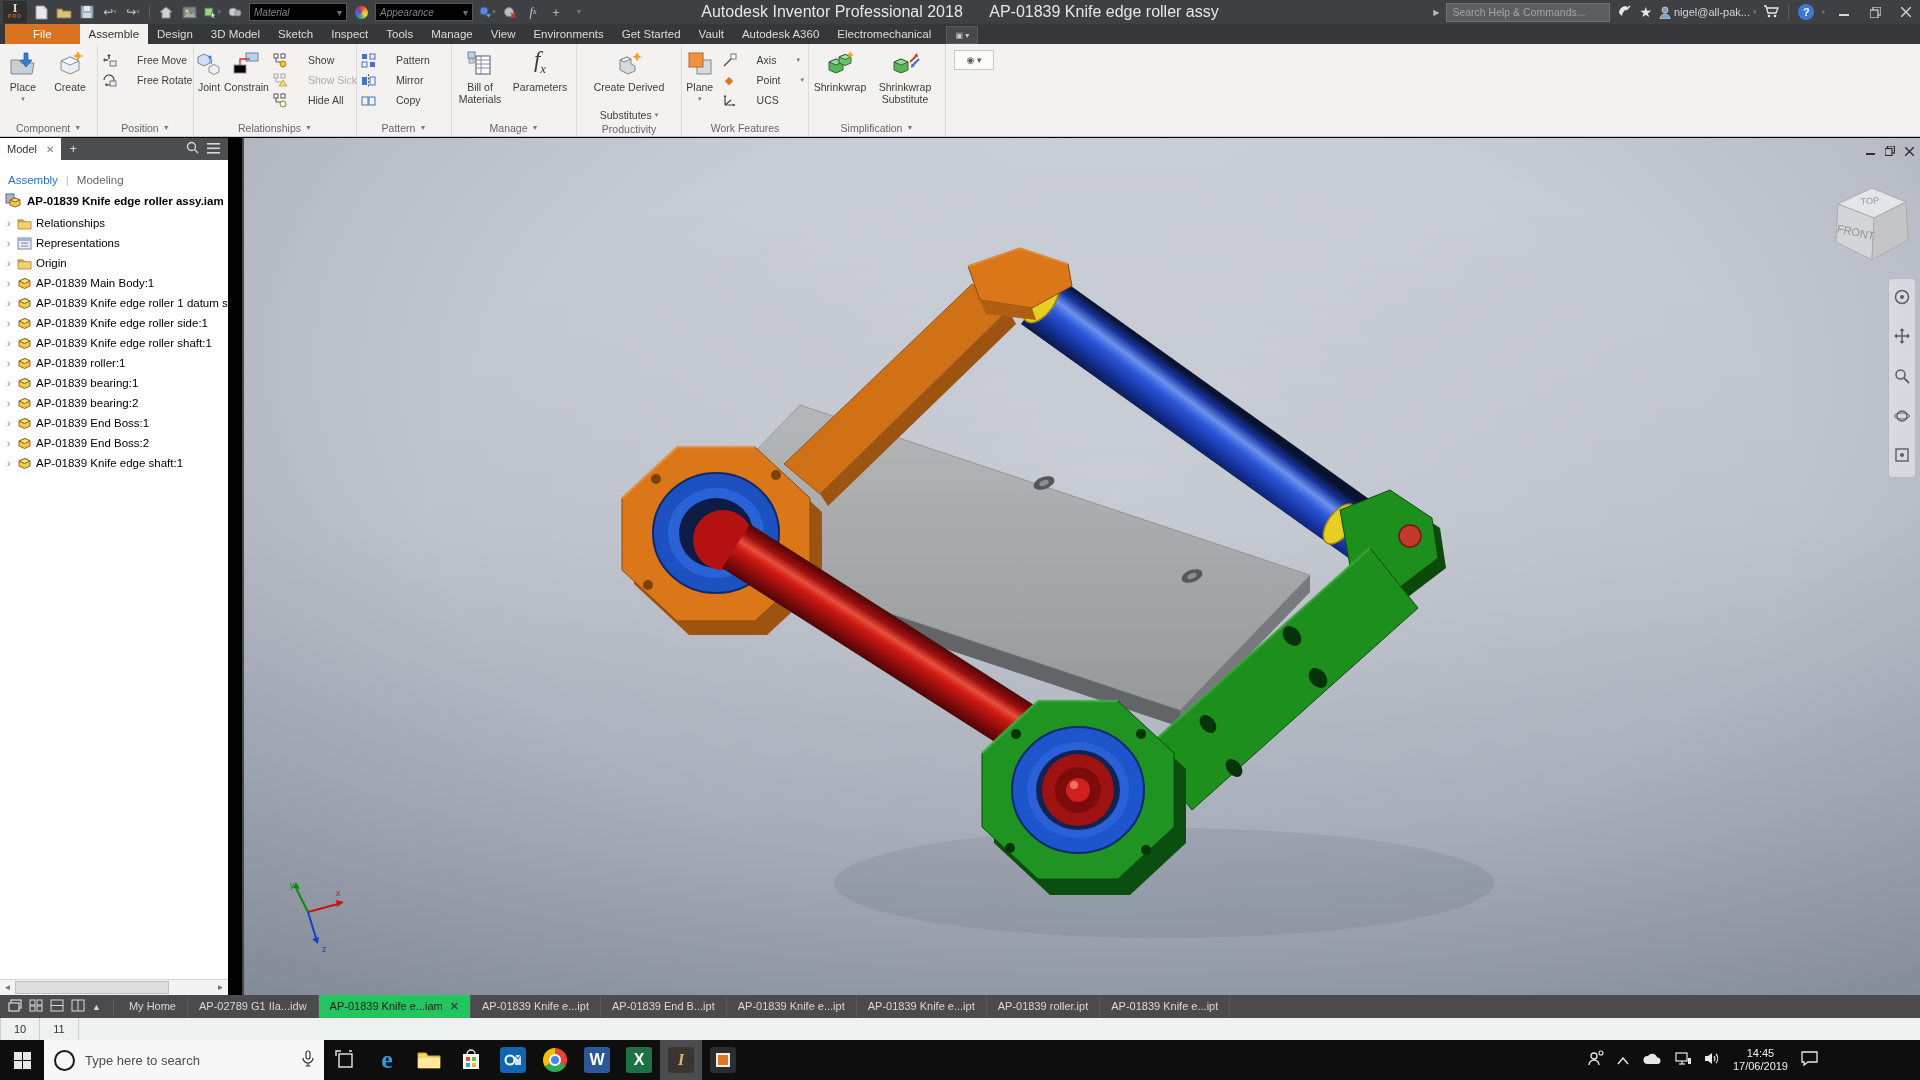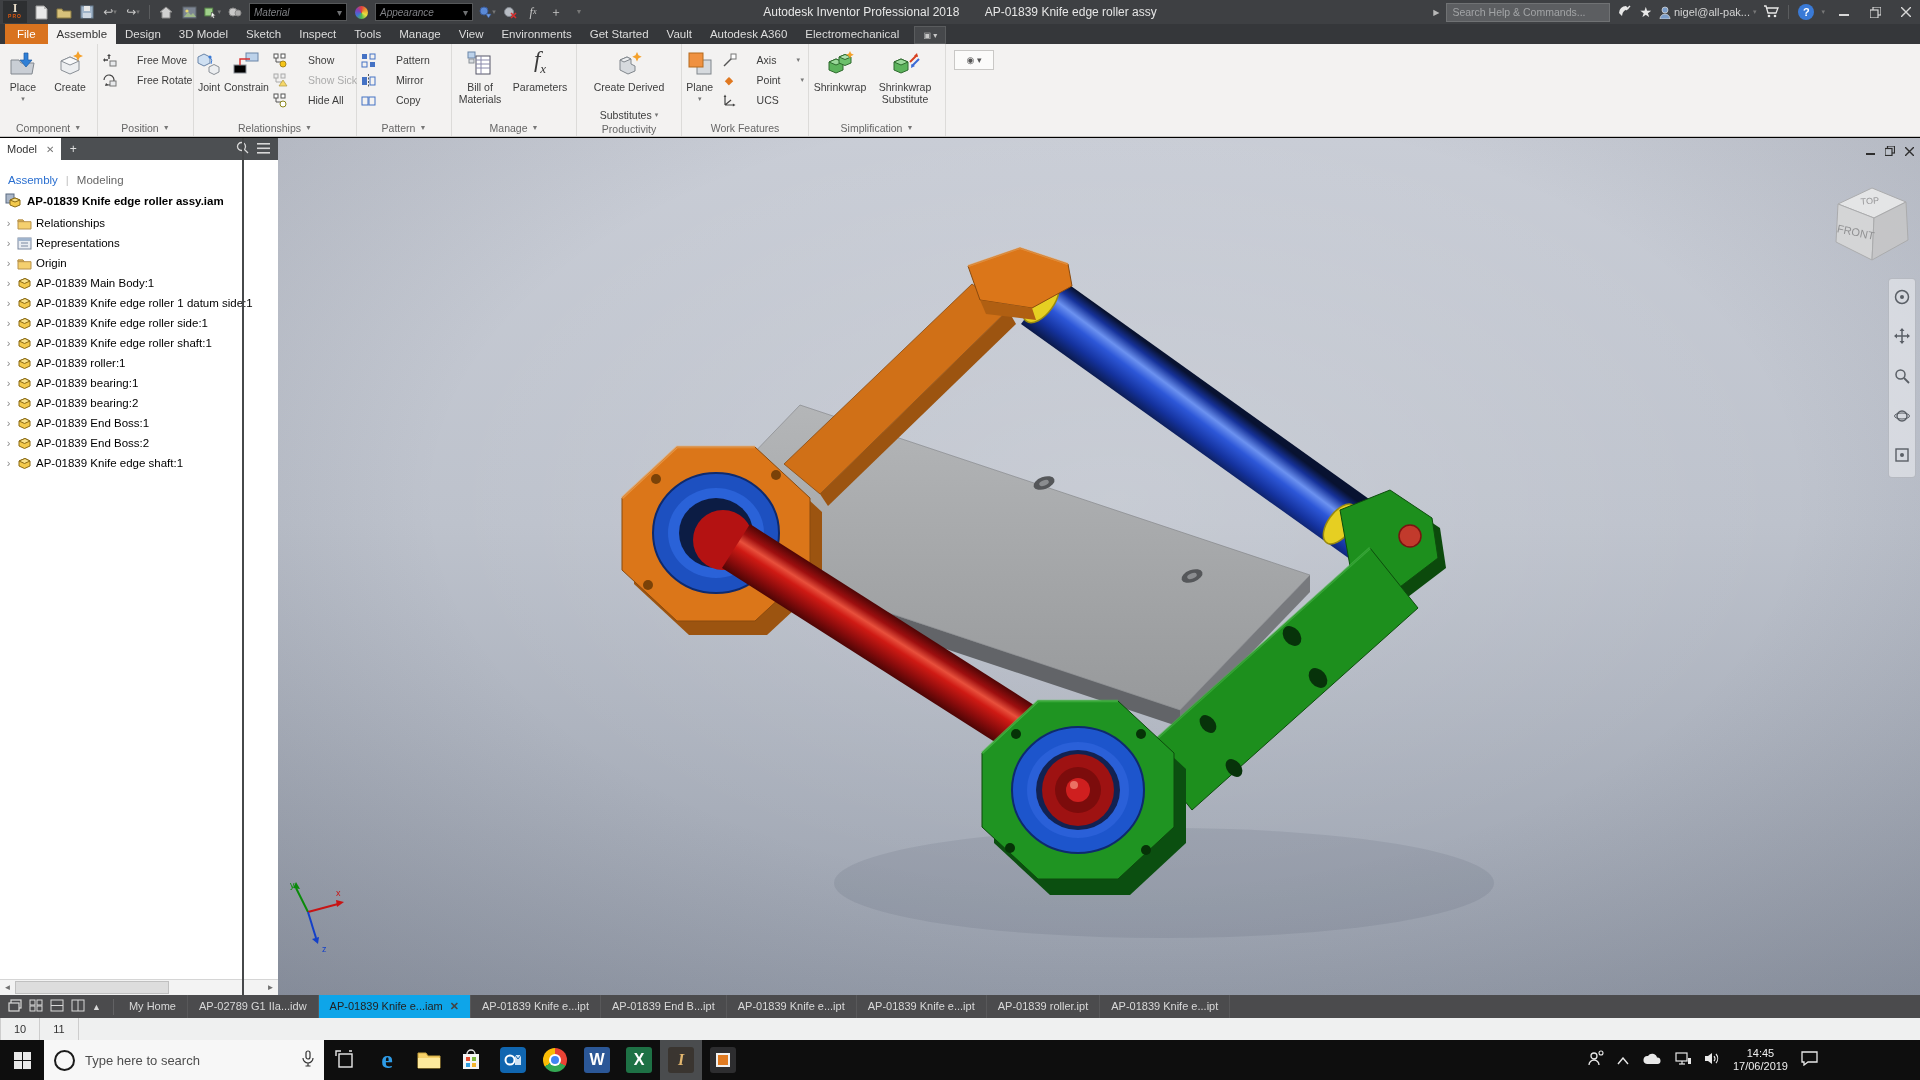--- a/index.html
+++ b/index.html
@@ -15,33 +15,33 @@
   .logo .li{color:#e8dcc8;font-family:"Liberation Serif",serif;font-size:12px;font-weight:bold;}
   .logo .lp{color:#e05a10;font-size:5px;font-weight:bold;letter-spacing:1px;}
   .qi{width:18px;height:16px;display:flex;align-items:center;justify-content:center;
       color:#c9c9c9;font-size:12px;line-height:16px;}
   .qsep{width:1px;height:14px;background:#5a5c5e;margin:0 2px;}
   .combo{width:88px;height:16px;background:#000000;border:1px solid #56585a;color:#808286;
          font-style:italic;font-size:10px;display:flex;align-items:center;
          justify-content:space-between;padding:0 4px;}
   .combo .dd{font-style:normal;color:#707274;}
   .title-text{position:absolute;left:0;right:0;top:0;height:24px;line-height:24px;
-              text-align:center;color:#e6e6e6;font-size:12px;white-space:nowrap;pointer-events:none;}
+              text-align:center;color:#e6e6e6;font-size:16px;white-space:nowrap;pointer-events:none;}
   .title-text .doc{margin-left:22px;}
   .tb-right{position:absolute;right:2px;top:0;height:24px;display:flex;align-items:center;gap:7px;}
   .tb-search{width:152px;height:17px;background:#5c5e61;border:1px solid #707274;color:#a2a4a6;
              font-size:10.5px;display:flex;align-items:center;padding:0 5px;}
   .winbtn{width:24px;height:22px;display:flex;align-items:center;justify-content:center;}
   .user{display:flex;align-items:center;gap:3px;color:#d4d4d4;}
 
   
   .ribbontabs{position:absolute;top:24px;left:0;right:0;height:20px;background:#35373a;
               display:flex;align-items:flex-end;padding-left:5px;font-size:11.5px;color:#dddddd;z-index:29;}
   .rtab{height:20px;line-height:20px;padding:0 9px;cursor:default;}
-  .rtab.file{background:#d9731f;color:#fff;padding:0 12px;}
+  .rtab.file{background:#d9731f;color:#fff;padding:0 28px;}
   .rtab.active{background:#f3f2f1;color:#333;}
   .rtab-more{width:30px;height:16px;margin-left:6px;background:#46484b;border:1px solid #5a5c5e;
              display:flex;align-items:center;justify-content:center;color:#c8c8c8;font-size:8px;gap:3px;}
 
   
   .ribbon{position:absolute;top:44px;left:0;right:0;height:92px;background:#f3f2f1;
           border-bottom:1px solid #c6c5c3;display:flex;z-index:28;}
   .grp{height:92px;border-right:1px solid #dcdbd9;display:flex;flex-direction:column;flex:0 0 auto;}
   .grp-body{height:74px;display:flex;align-items:flex-start;padding-top:3px;}
   .grp-label{height:17px;display:flex;align-items:center;justify-content:center;color:#666;
@@ -51,21 +51,21 @@
           font-size:10.5px;line-height:12px;text-align:center;}
   .bicon{width:30px;height:30px;margin-bottom:2px;display:flex;align-items:center;justify-content:center;}
   .smallcol{display:flex;flex-direction:column;padding:3px 4px 0 4px;}
   .smallbtn{display:flex;align-items:center;gap:20px;height:20px;font-size:10.5px;color:#3c3c3c;
             white-space:nowrap;}
   .smallbtn.disabled{color:#ababab;}
   .sicon{width:15px;height:15px;display:flex;align-items:center;justify-content:center;}
   .fxbig{font-family:"Liberation Serif",serif;font-style:italic;font-size:23px;color:#3a3a3a;}
 
   
-  .browser{position:absolute;top:138px;left:0;width:278px;height:857px;background:#fff;
+  .browser{position:absolute;top:138px;left:0;width:228px;height:857px;background:#fff;
            display:flex;flex-direction:column;z-index:20;}
   .splitter{position:absolute;top:138px;left:242px;width:2px;height:857px;background:#46484a;z-index:21;}
   .panel-tabs{height:22px;background:#4c4f52;display:flex;align-items:center;flex:0 0 auto;}
   .ptab{height:22px;background:#fff;color:#333;font-size:11px;display:flex;align-items:center;
         padding:0 7px;gap:9px;}
   .ptab .x{color:#777;font-size:10px;}
   .padd{color:#e0e0e0;width:24px;text-align:center;font-size:12px;}
   .pticons{margin-left:auto;display:flex;align-items:center;gap:8px;padding-right:8px;}
   .mode-row{height:26px;display:flex;align-items:flex-end;padding-left:8px;font-size:11.5px;gap:8px;flex:0 0 auto;}
   .mode-assembly{color:#2a6fd0;}
@@ -97,21 +97,21 @@
             border-radius:4px;display:flex;flex-direction:column;align-items:center;
             justify-content:space-around;z-index:4;}
   .triad{position:absolute;left:22px;top:740px;z-index:4;}
 
   
   .doctabs{position:absolute;left:0;right:0;top:995px;height:23px;background:#4b4b4d;display:flex;
            align-items:center;color:#d9d9d9;font-size:11px;z-index:26;}
   .dwicons{display:flex;align-items:center;gap:7px;padding:0 8px;}
   .dsep{width:1px;height:16px;background:#626264;margin:0 4px;}
   .dtab{padding:0 11px;height:23px;line-height:23px;border-right:1px solid #58585a;white-space:nowrap;}
-  .dtab.active{background:#0ea5e9;color:#222;display:flex;align-items:center;gap:7px;}
+  .dtab.active{background:#22c55e;color:#222;display:flex;align-items:center;gap:7px;}
   .dtab .x{color:#444;font-weight:bold;}
 
   
   .statusbar{position:absolute;left:0;right:0;top:1018px;height:22px;background:#eff0f0;color:#333;
              font-size:11px;display:flex;align-items:center;z-index:26;}
   .sb-msg{padding-left:6px;flex:1;}
   .sb-cell{width:38px;text-align:center;border-left:1px solid #cdcdcd;height:22px;line-height:22px;}
   .sb-fill{width:112px;border-left:1px solid #cdcdcd;height:22px;}
 
   

